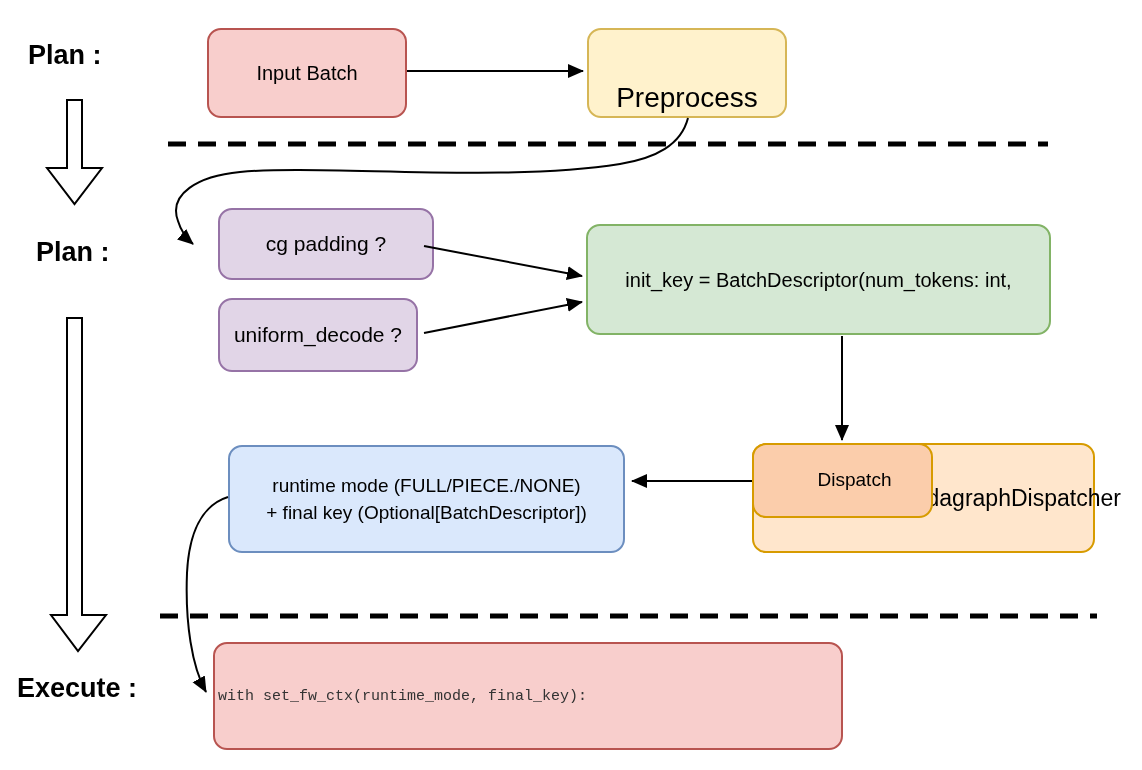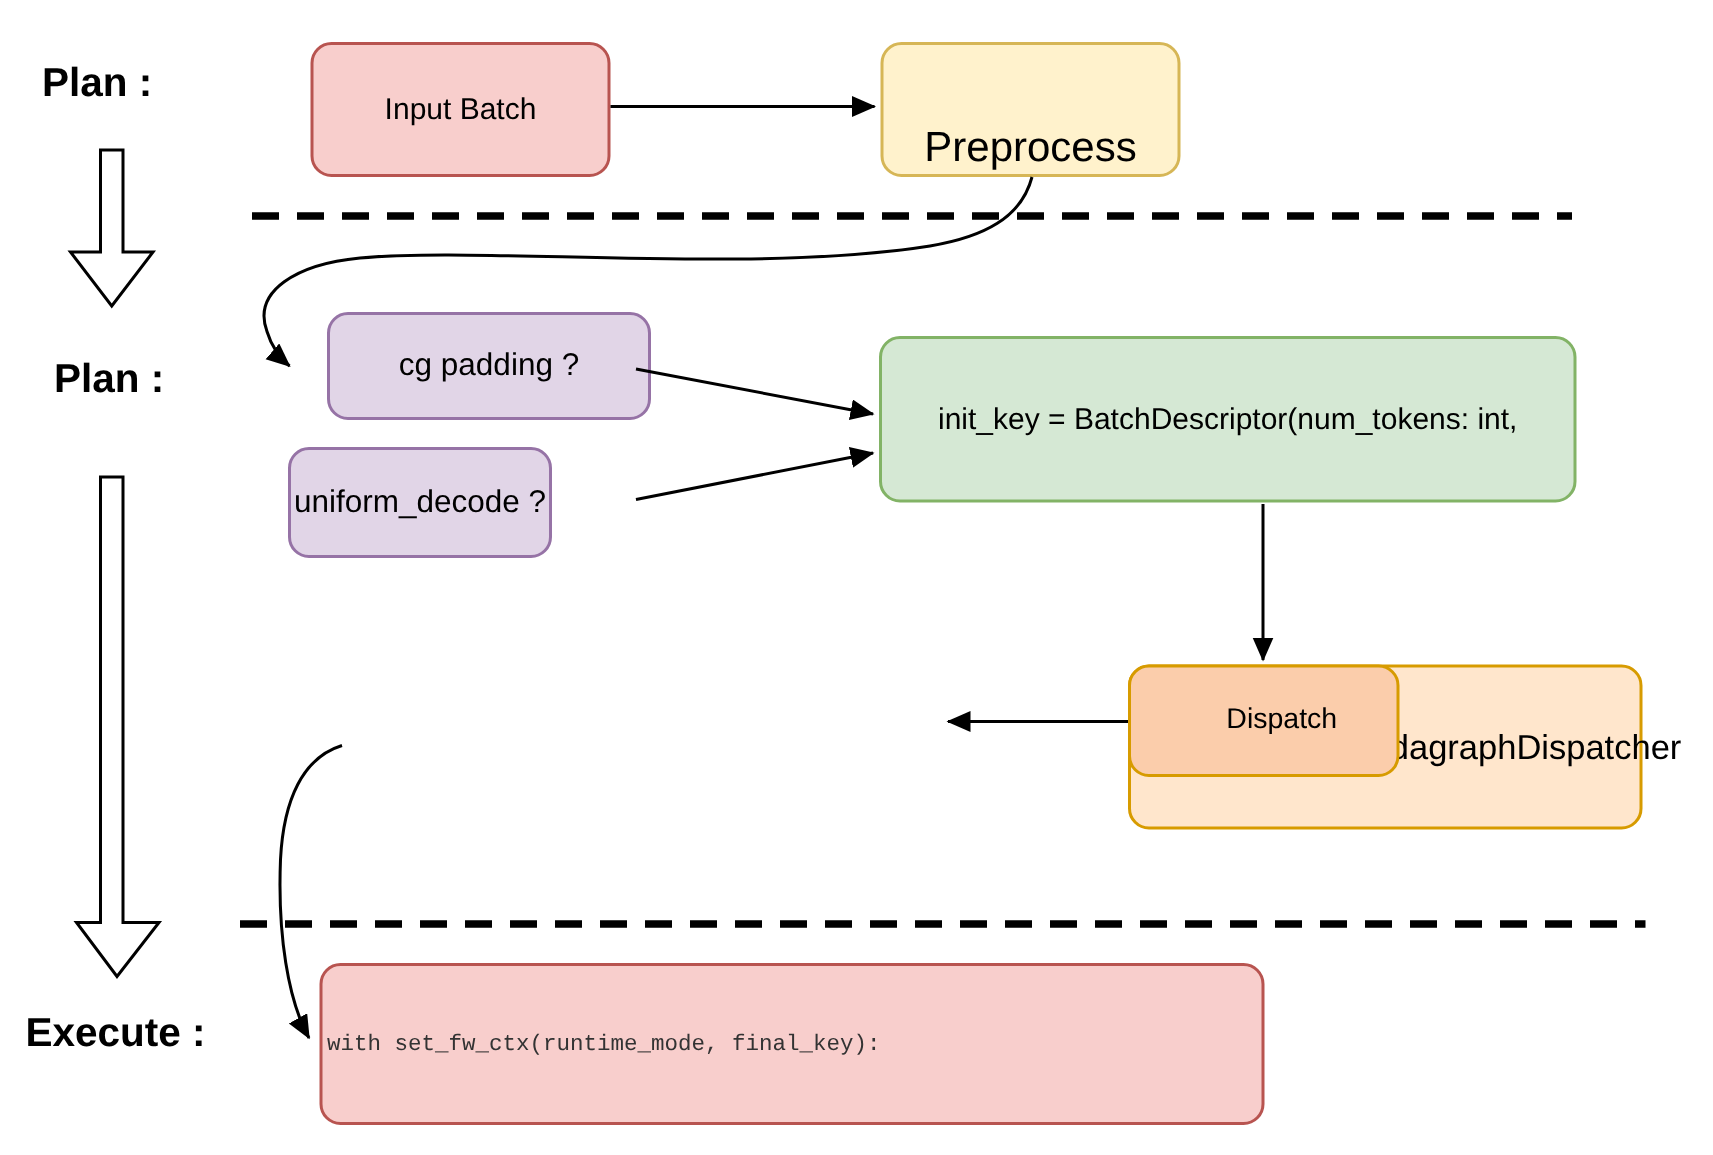--- a/index.html
+++ b/index.html
@@ -33,21 +33,21 @@
   .yellow { background:#fff2cc; border:2px solid #d6b656; }
   .purple { background:#e1d5e7; border:2px solid #9673a6; }
   .green  { background:#d5e8d4; border:2px solid #82b366; }
   .orange { background:#ffe6cc; border:2px solid #d79b00; }
   .peach  { background:#fbcdab; border:2px solid #d79b00; }
   .blue   { background:#dae8fc; border:2px solid #6c8ebf; }
 
   #node-input-batch    { left:207px; top:28px;  width:200px; height:90px;  font-size:20px; }
   #node-preprocess     { left:587px; top:28px;  width:200px; height:90px;  font-size:28px;justify-content:flex-end; }
   #node-cg-padding     { left:218px; top:208px; width:216px; height:72px;  font-size:21px; }
-  #node-uniform-decode { left:192px; top:298px; width:176px; height:74px;  font-size:21px; }
+  #node-uniform-decode { left:218px; top:298px; width:200px; height:74px;  font-size:21px; }
   #node-init-key       { left:586px; top:224px; width:465px; height:111px; font-size:20px; line-height:28px; }
   #node-cudagraph      { left:752px; top:443px; width:343px; height:110px; font-size:23px; line-height:30px;
                          align-items:flex-end; }
   #node-cudagraph .inner-text { width:168px; margin-right:0; display:flex; flex-direction:row;
                          align-items:center; justify-content:center; height:100%; }
   #node-dispatch       { left:752px; top:443px; width:181px; height:75px;  font-size:19px;padding-left:24px; }
   #node-runtime-mode   { left:228px; top:445px; width:397px; height:108px; font-size:19px; line-height:27px; }
   #node-execute-code   { left:213px; top:642px; width:630px; height:108px;
                          font-family:"Liberation Mono", monospace;
                          font-size:15px; line-height:31px;
@@ -95,20 +95,24 @@
     <span class="inner-text">
       <span>Cudagraph</span>
       <span>Dispatcher</span>
     </span>
   </div>
 
   <div id="node-dispatch" class="node peach">
     <span>Dispatch</span>
   </div>
 
+  <div id="node-runtime-mode" class="node blue">
+    <span>runtime mode (FULL/PIECE./NONE)</span>
+    <span>+ final key (Optional[BatchDescriptor])</span>
+  </div>
 
   <div id="node-execute-code" class="node red">
     <span class="pre">with set_fw_ctx(runtime_mode, final_key):</span>
   </div>
 
   <svg id="arrows-layer" viewBox="0 0 1142 770" xmlns="http://www.w3.org/2000/svg">
     <defs>
       <marker id="ah" markerUnits="userSpaceOnUse" markerWidth="18" markerHeight="16" refX="15" refY="7" orient="auto">
         <path d="M0,0 L16,7 L0,14 Z" fill="#000000"></path>
       </marker>

